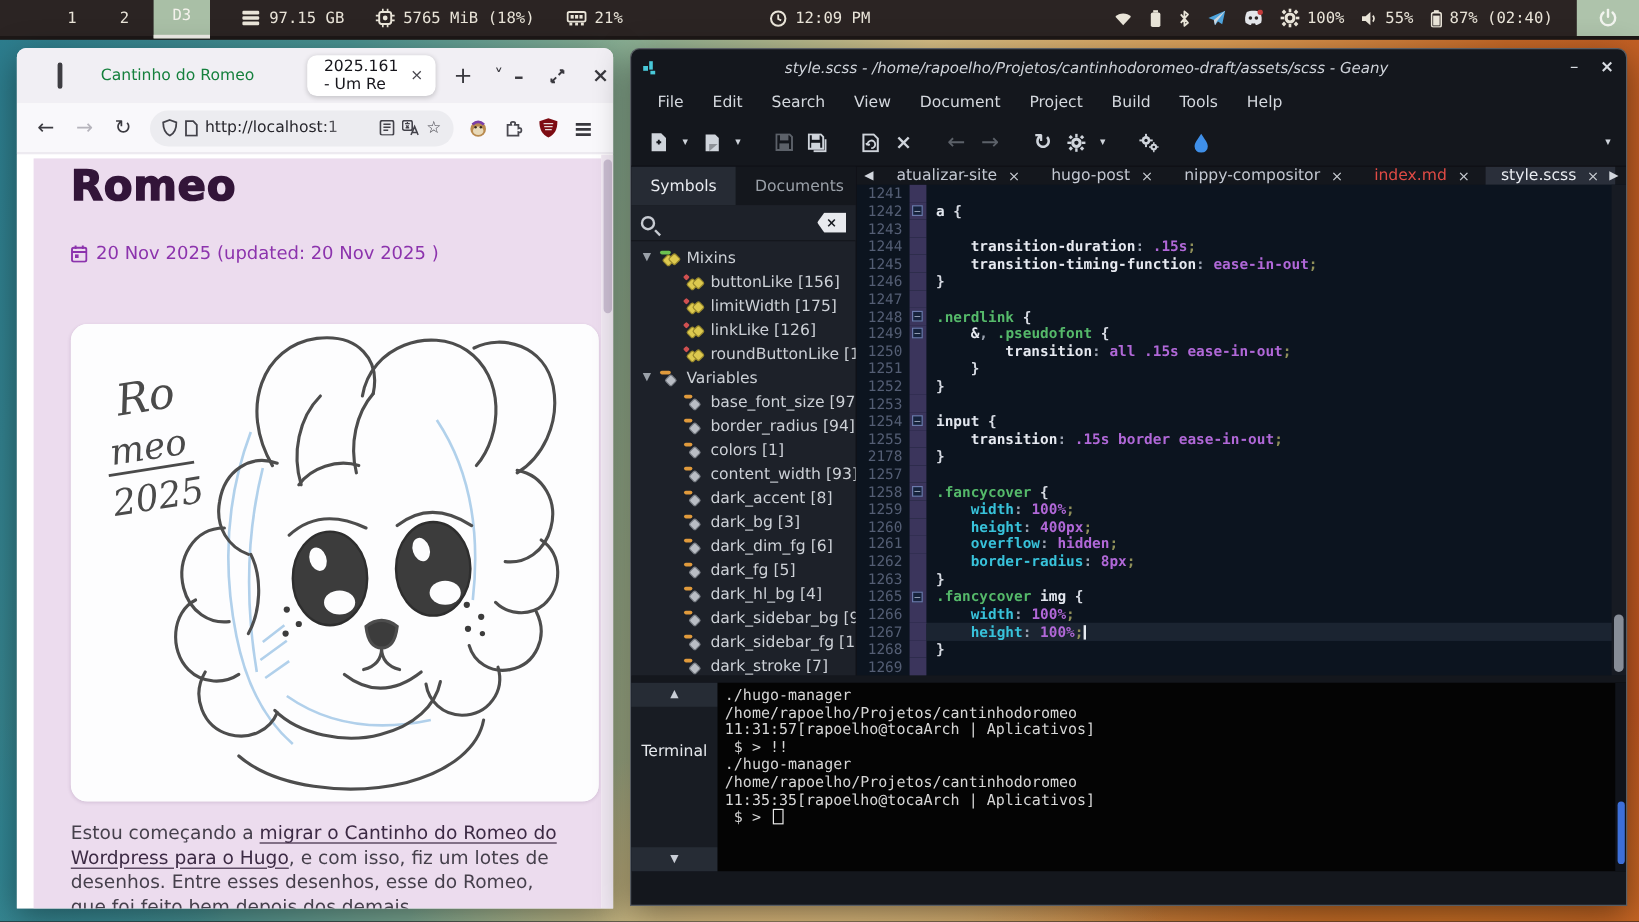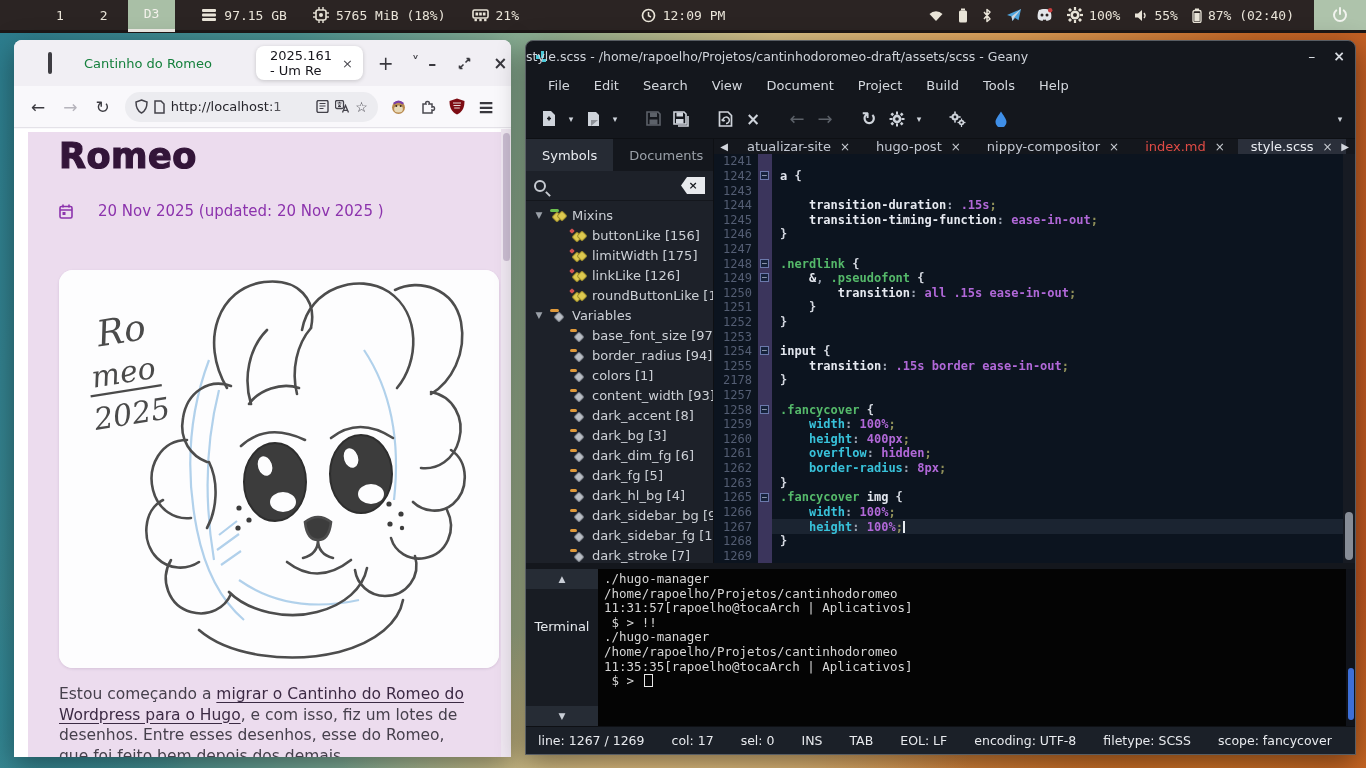--- a/index.html
+++ b/index.html
@@ -42,32 +42,32 @@
   .navbtn{color:#3c3b41;font-size:17px;padding:0 9px;}
   .navbtn.dim{color:#b6b4bc;}
   .urlbar{flex:0 0 253px;height:30px;background:#ececf0;border-radius:15px;display:flex;align-items:center;padding:0 10px;margin:0 6px;}
   .urltext{font-size:13px;color:#27262c;margin-left:6px;white-space:nowrap;overflow:hidden;flex:1;
     -webkit-mask-image:linear-gradient(90deg,#000 70%,transparent 98%);mask-image:linear-gradient(90deg,#000 70%,transparent 98%);}
   .urlico{display:inline-flex;margin-left:6px;}
   .extrow{display:flex;align-items:center;gap:13px;margin-left:6px;}
   .bcontent{position:absolute;left:0;top:89px;right:0;bottom:0;background:#fff;}
   .pinkpage{position:absolute;left:14px;top:3px;right:10px;bottom:0;background:#ecdcee;}
   .ptitle{font-size:35px;font-weight:800;color:#331539;-webkit-text-stroke:1.2px #331539;letter-spacing:.5px;margin:4px 0 0 31px;}
-  .pdate{display:flex;align-items:center;gap:25px;margin:26px 0 0 31px;color:#8c33ad;font-size:15px;}
+  .pdate{display:flex;align-items:center;gap:7px;margin:26px 0 0 31px;color:#8c33ad;font-size:15px;}
   .pcard{position:absolute;left:31px;top:138px;width:440px;height:398px;background:#fdfdfe;border-radius:14px;overflow:hidden;box-shadow:0 1px 3px rgba(60,20,70,.12);}
   .ppara{position:absolute;left:31px;top:552px;width:416px;font-size:15.5px;line-height:20.5px;color:#46404c;}
   .ppara a{color:#3c2a44;text-decoration:underline;text-underline-offset:3px;}
   .bscroll{position:absolute;right:0px;top:0;width:10px;bottom:0;background:#efe7f1;}
   .bthumb{position:absolute;left:1.5px;width:7px;border-radius:4px;background:#c9bcd0;top:4px;height:128px;}
 
   
   .gwin{position:absolute;left:525px;top:40px;width:831px;height:715px;background:#14171d;
     border:1px solid #585d63;border-radius:8px 8px 0 0;box-shadow:0 8px 28px rgba(0,0,0,.45);color:#d3d7de;}
   .gtitle{height:30px;display:flex;align-items:center;position:relative;}
-  .gtitle-text{position:absolute;left:0;right:60px;text-align:left;font-size:12.5px;color:#cfd3da;padding-right:10px;white-space:nowrap;overflow:hidden;}
+  .gtitle-text{position:absolute;left:0;right:60px;text-align:center;font-size:12.5px;color:#cfd3da;padding-right:10px;white-space:nowrap;overflow:hidden;font-style:italic;}
   .gctl{position:absolute;right:10px;display:flex;gap:18px;color:#d8dce2;font-size:14px;}
   .gappico{margin-left:8px;position:relative;width:14px;height:14px;}
   .gappico i{position:absolute;background:#49c8d8;}
   .gmenu{height:28px;display:flex;align-items:center;padding-left:12px;gap:4px;}
   .gmenu span{font-size:13px;color:#d4d8de;padding:3px 10px;}
   .gtools{height:40px;display:flex;align-items:center;padding-left:10px;gap:2px;border-bottom:1px solid #0e1014;}
   .ticon{width:26px;height:26px;display:flex;align-items:center;justify-content:center;color:#cfd4db;font-size:15px;}
   .ticon.dim{color:#5c6169;}
   .tcaret{color:#cfd4db;font-size:9px;width:14px;text-align:center;}
   .tgap{width:14px;}
@@ -949,25 +949,14 @@
           <div class="tline">./hugo-manager</div>
           <div class="tline">/home/rapoelho/Projetos/cantinhodoromeo</div>
           <div class="tline">11:35:35[rapoelho@tocaArch | Aplicativos]</div>
           <div class="tline"> $ &gt; <span class="tcur"></span></div>
           <div class="termscroll">
             <div class="termthumb"></div>
           </div>
       </div>
     </div>
 
-    <div class="gstatus" id="gstatus">
-        <span>line: 1267 / 1269</span>
-        <span>col: 17</span>
-        <span>sel: 0</span>
-        <span>INS</span>
-        <span>TAB</span>
-        <span>EOL: LF</span>
-        <span>encoding: UTF-8</span>
-        <span>filetype: SCSS</span>
-        <span>scope: fancycover</span>
-      </div>
   </div>
 </div>
 
 </body></html>

